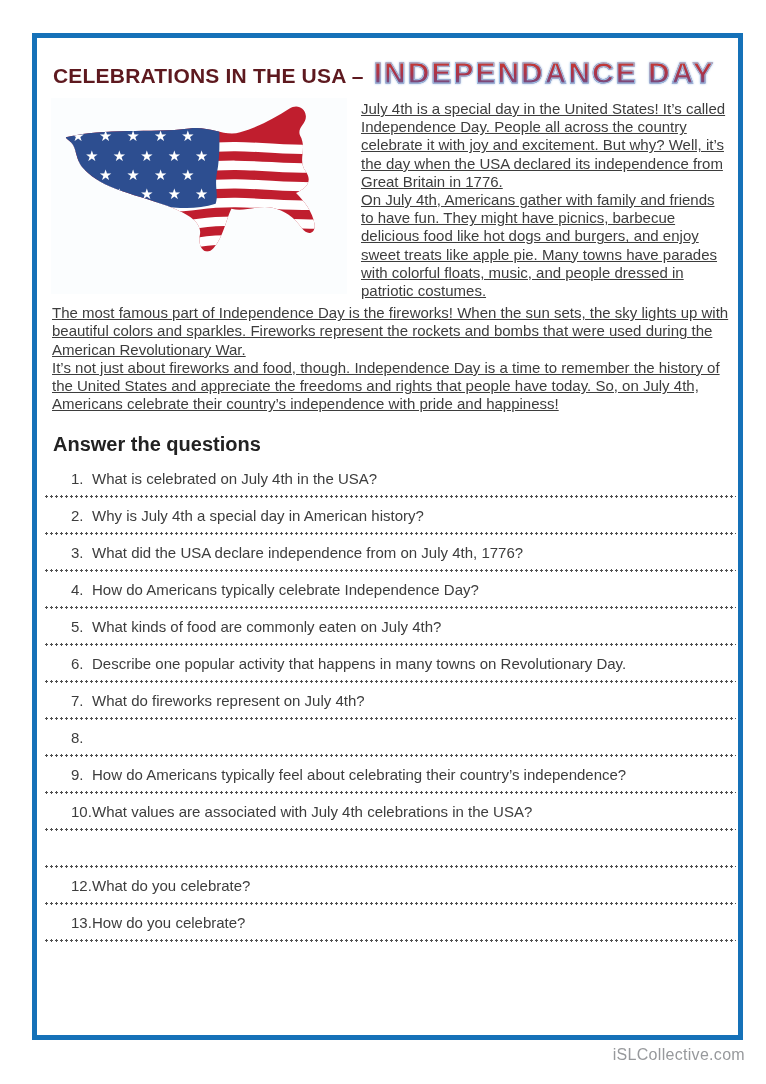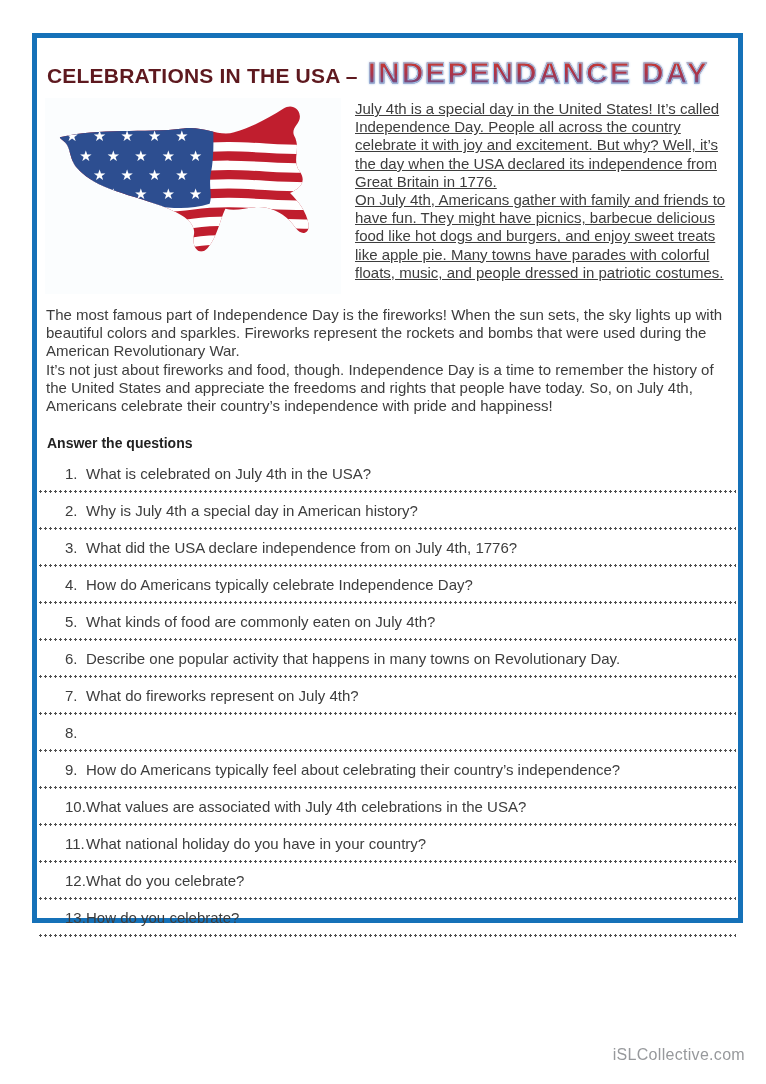--- a/index.html
+++ b/index.html
@@ -22,23 +22,24 @@
     width: 766px;
     height: 1084px;
     background: #fff;
     overflow: hidden;
   }
   .frame {
     position: absolute;
     left: 32px;
     top: 33px;
     width: 711px;   
-    height: 890px;
+    height: 1007px;
     border: 5px solid var(--border_blue, #1571b8);
     background: #fff;
+    padding-left: 6px;
   }
   .title-row {
     display: flex;
     align-items: baseline;
     gap: 10px;
     margin: 18px 0 0 10px;
     white-space: nowrap;
   }
   .title-prefix {
     font-size: 21px;
@@ -72,23 +73,23 @@
   .flag-canton { fill: var(--flag_blue, #2d4e90); }
   .flag-bg { fill: var(--flag_red, #c01e2e); }
   .flag-star { fill: #ffffff; font: 15px "DejaVu Sans", sans-serif; }
   .para {
     font-size: 15px;
     line-height: 18.2px;
     color: var(--text, #3d3d3d);
     white-space: pre-line;
   }
   .intro { width: 392px; margin-top: 2px; text-decoration: underline; }
-  .body-para { margin: 12px 9px 0 9px; }
+  .body-para { margin: 4px 9px 0 9px; text-decoration: underline; }
   .q-heading {
-    font-size: 14px;
+    font-size: 20px;
     font-weight: bold;
     color: #222;
     margin: 20px 0 0 10px;
   }
   .q-list {
     list-style: none;
     margin: 14px 0 0 0;
   }
   .q-item {
     position: relative;
@@ -273,24 +274,20 @@
 
         <li class="q-item">
           <div class="q-line">
             <span class="q-num">10.</span>
             <span class="q-text">What values are associated with July 4th celebrations in the USA?</span>
           </div>
           <div class="dots"></div>
         </li>
 
         <li class="q-item">
-          <div class="q-line">
-            <span class="q-num">11.</span>
-            <span class="q-text">What national holiday do you have in your country?</span>
-          </div>
           <div class="dots"></div>
         </li>
 
         <li class="q-item">
           <div class="q-line">
             <span class="q-num">12.</span>
             <span class="q-text">What do you celebrate?</span>
           </div>
           <div class="dots"></div>
         </li>

